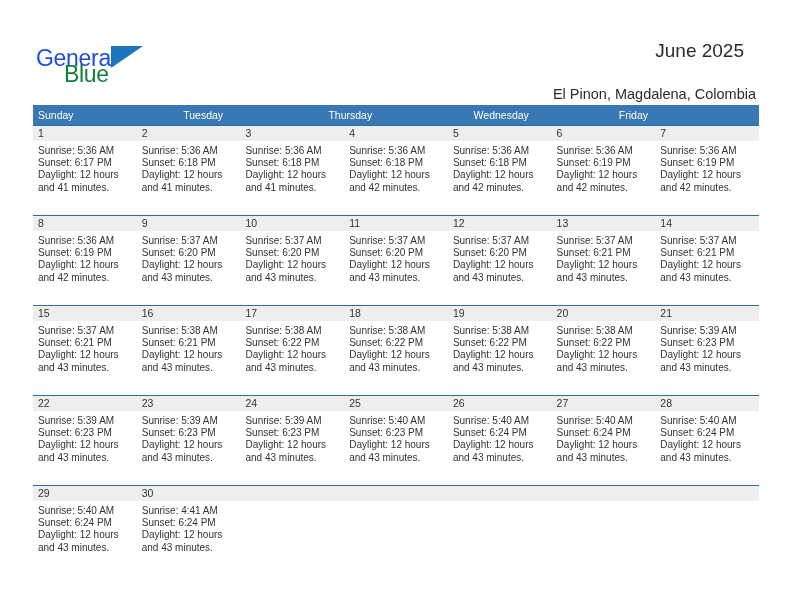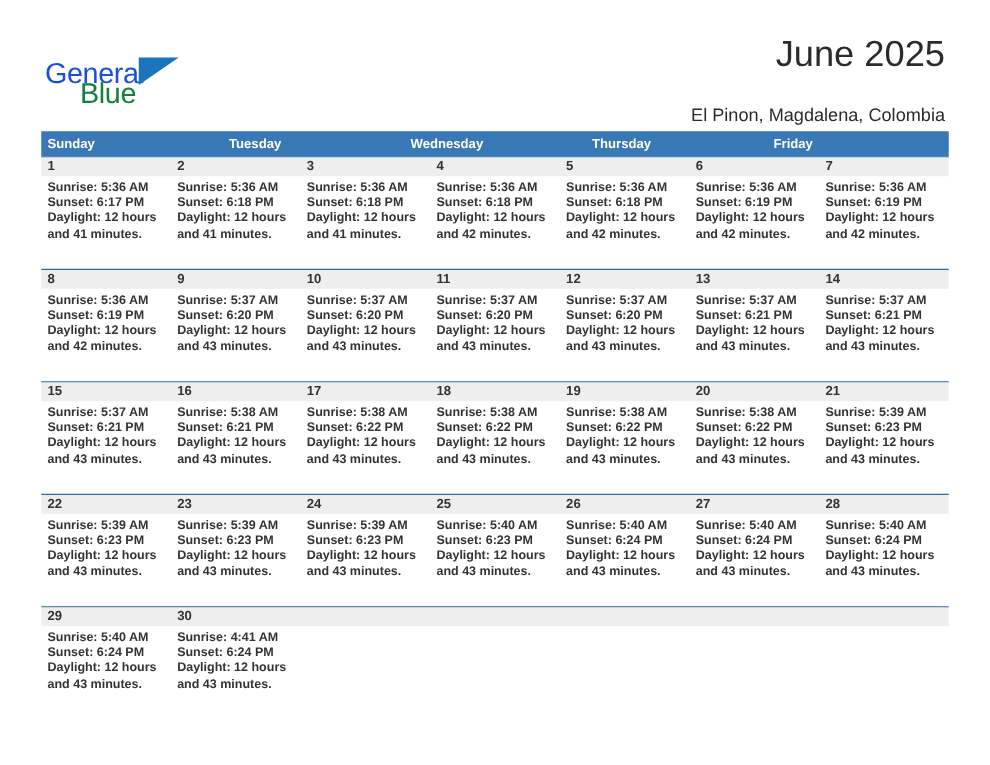--- a/index.html
+++ b/index.html
@@ -65,42 +65,41 @@
     border-bottom: 22px solid transparent;
   }
 
   .title-block {
     position: absolute;
     right: 36px;
     top: 28px;
     text-align: right;
   }
   .cal-title {
-    font-size: 29px;
+    font-size: 19px;
     color: #2b2b2b;
     line-height: 1.15;
     white-space: nowrap;
     font-weight: normal;
-    margin: 0;
+    margin: 12px;
     text-align: right;
   }
   .cal-subtitle {
     margin-top: 24px;
     font-size: 14.5px;
     color: #2b2b2b;
     white-space: nowrap;
   }
 
   
   .calendar {
     position: absolute;
     left: 33px;
     top: 105px;
     width: 726px;
-    font-weight: bold;
   }
   .weekdays {
     display: flex;
     background: #3878b4;
     height: 20px;
   }
   .weekday {
     flex: 1 1 0;
     color: #ffffff;
     font-size: 10.5px;
@@ -170,22 +169,22 @@
       <div class="cal-subtitle">El Pinon, Magdalena, Colombia</div>
     </div>
 
   </div>
 
   <div class="calendar">
 
     <div class="weekdays">
       <div class="weekday">Sunday</div>
       <div class="weekday">Tuesday</div>
+      <div class="weekday">Thursday</div>
       <div class="weekday">Wednesday</div>
-      <div class="weekday">Thursday</div>
       <div class="weekday">Friday</div>
     </div>
 
     <div class="week">
       <div class="daynum-band"></div>
       <div class="week-cells">
         <div class="cell">
           <div class="daynum">1</div>
           <div class="info">
             <div>Sunrise: 5:36 AM</div>

